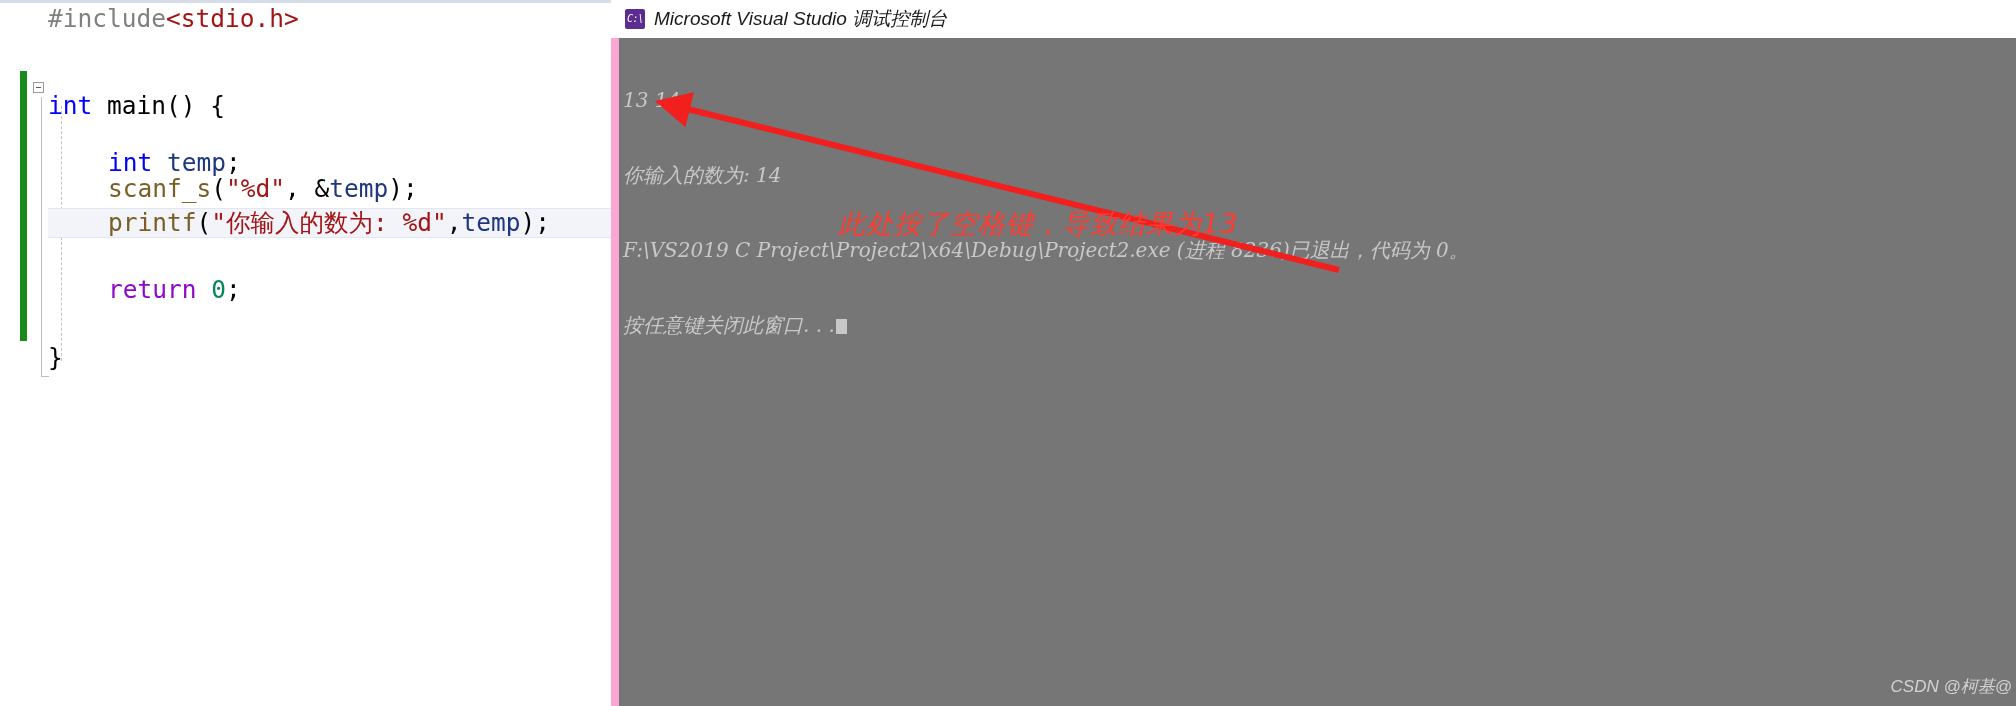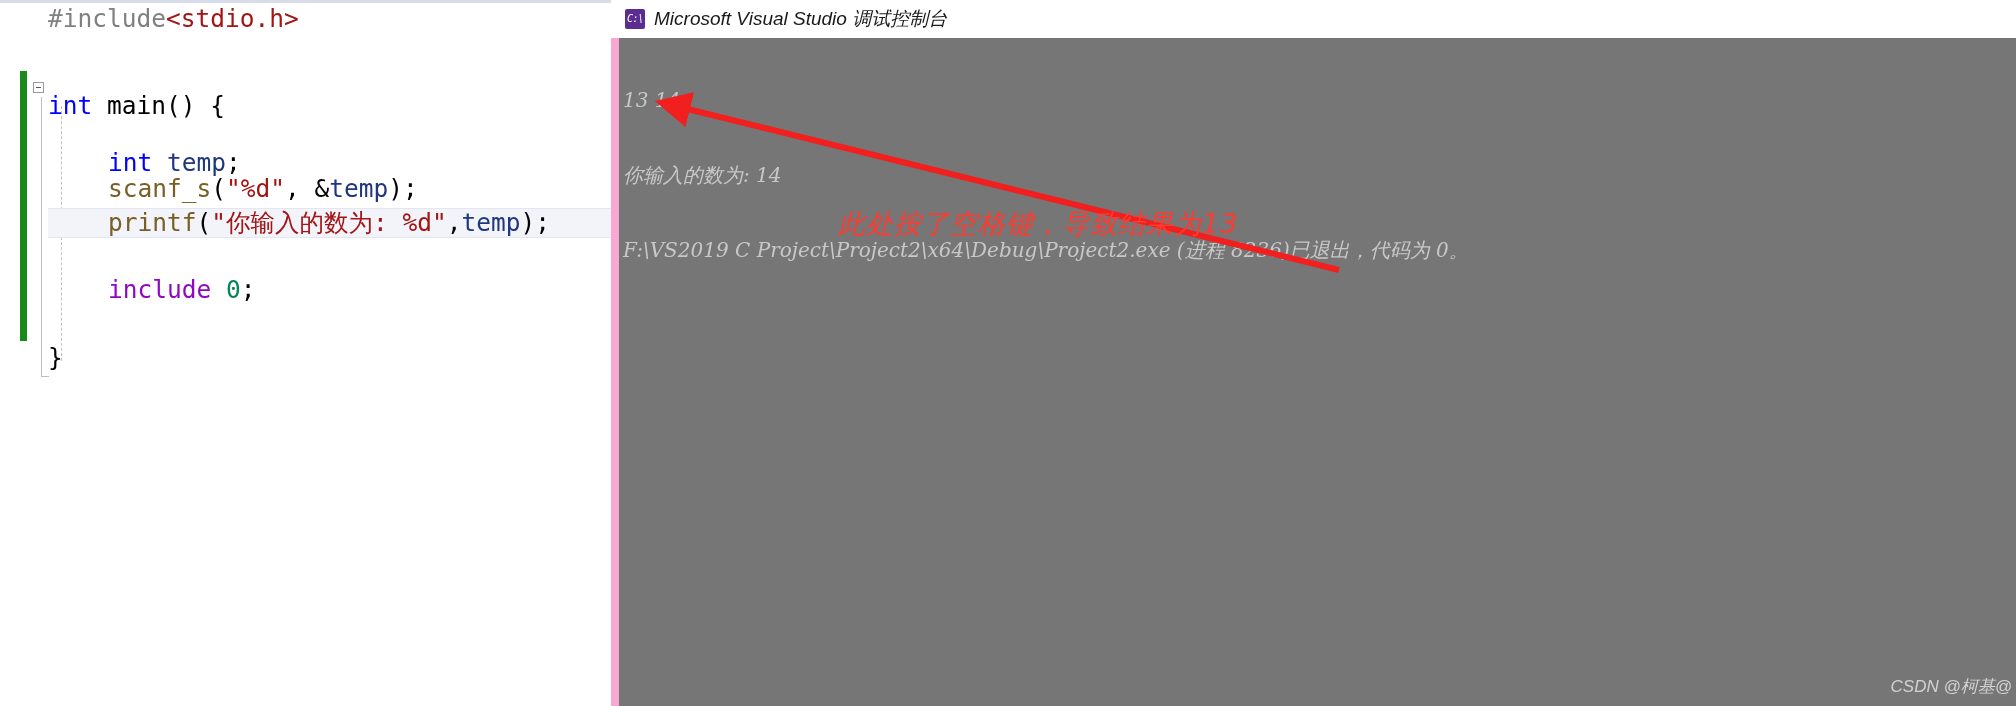--- a/index.html
+++ b/index.html
@@ -266,38 +266,39 @@
   <div id="current-line"></div>
 
   <div id="collapse-box"></div>
 
   <div id="code">
     <div class="code-line ln-0"><span class="tok-pre">#include</span><span class="tok-inc">&lt;stdio.h&gt;</span></div>
     <div class="code-line ln-1"><span class="tok-kw">int</span><span class="tok-plain"> main() {</span></div>
     <div class="code-line ln-2"><span class="tok-kw">int</span><span class="tok-plain"> </span><span class="tok-var">temp</span><span class="tok-plain">;</span></div>
     <div class="code-line ln-3"><span class="tok-fn">scanf_s</span><span class="tok-plain">(</span><span class="tok-str">"%d"</span><span class="tok-plain">, &amp;</span><span class="tok-var">temp</span><span class="tok-plain">);</span></div>
     <div class="code-line ln-4"><span class="tok-fn">printf</span><span class="tok-plain">(</span><span class="tok-str">"你输入的数为: %d"</span><span class="tok-plain">,</span><span class="tok-var">temp</span><span class="tok-plain">);</span></div>
-    <div class="code-line ln-5"><span class="tok-kwp">include</span><span class="tok-plain"> </span><span class="tok-num">0</span><span class="tok-plain">;</span></div>
+    <div class="code-line ln-5"><span class="tok-kwp">return</span><span class="tok-plain"> </span><span class="tok-num">0</span><span class="tok-plain">;</span></div>
     <div class="code-line ln-6"><span class="tok-plain">}</span></div>
   </div>
 
 </div>
 
 <div id="console-window">
 
   <div id="console-titlebar">
     <div id="console-icon"></div>
     <div id="console-title-text">Microsoft Visual Studio 调试控制台</div>
   </div>
 
   <div id="console-body">
     <div id="console-text">
       <div class="console-line">13 14</div>
       <div class="console-line">你输入的数为: 14</div>
       <div class="console-line">F:\VS2019 C Project\Project2\x64\Debug\Project2.exe (进程 8236)已退出，代码为 0。</div>
+      <div class="console-line"><span>按任意键关闭此窗口. . .</span><span id="cursor-block"></span></div>
     </div>
 
     <svg id="arrow-svg" viewBox="0 0 1405 706">
       <defs>
         <marker id="redhead" markerWidth="6" markerHeight="6" refX="4.6" refY="3" orient="auto" markerUnits="strokeWidth">
           <path d="M0,0 L6,3 L0,6 Z" fill="#f21f1f"></path>
         </marker>
       </defs>
       <line x1="720" y1="232" x2="44" y2="65" stroke="#f21f1f" stroke-width="6" marker-end="url(#redhead)"></line>
     </svg>

